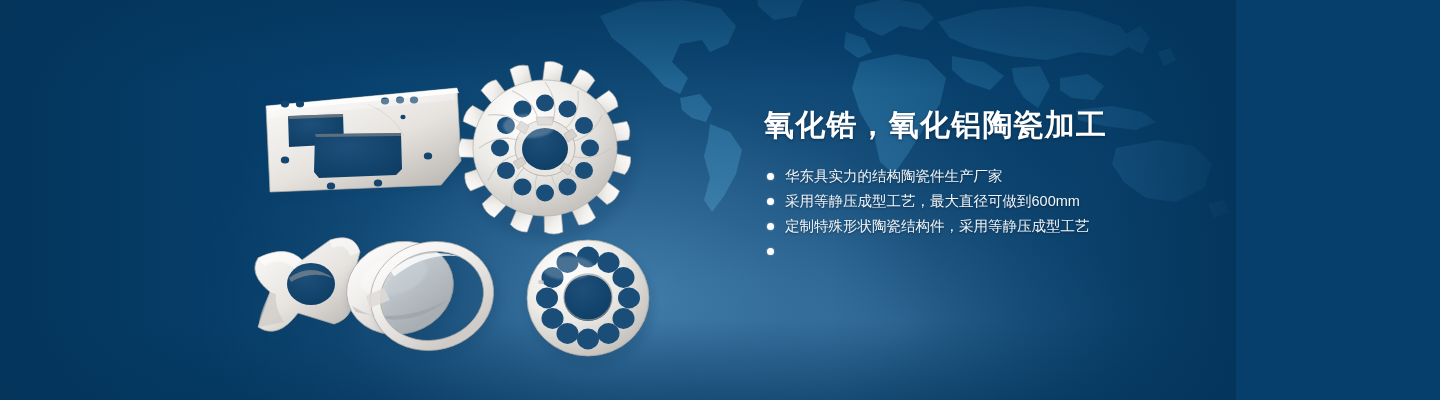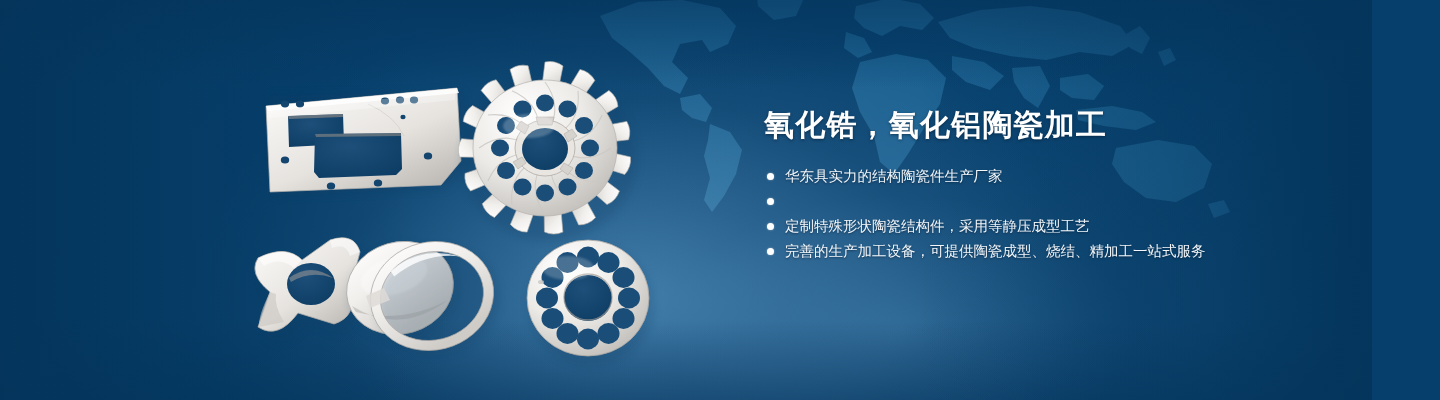--- a/index.html
+++ b/index.html
@@ -3,21 +3,21 @@
 <meta charset="utf-8">
 <style>
   html, body {
     margin: 0;
     padding: 0;
     background: #073f6c;
   }
 
   #banner {
     position: relative;
-    width: 1372px;
+    width: 1236px;
     height: 400px;
     overflow: hidden;
     font-family: "Liberation Sans", "DejaVu Sans", sans-serif;
     background: #06416e;
   }
 
   
   .bg-base {
     position: absolute;
     inset: 0;
@@ -354,25 +354,25 @@
   <div class="text-col">
     <h1 class="headline">氧化锆，氧化铝陶瓷加工</h1>
 
     <ul class="bullets">
       <li class="bullet-row">
         <span class="dot"></span>
         <span class="bullet-text">华东具实力的结构陶瓷件生产厂家</span>
       </li>
       <li class="bullet-row">
         <span class="dot"></span>
+        <span class="bullet-text">采用等静压成型工艺，最大直径可做到600mm</span>
       </li>
       <li class="bullet-row">
         <span class="dot"></span>
         <span class="bullet-text">定制特殊形状陶瓷结构件，采用等静压成型工艺</span>
       </li>
       <li class="bullet-row">
         <span class="dot"></span>
-        <span class="bullet-text">完善的生产加工设备，可提供陶瓷成型、烧结、精加工一站式服务</span>
       </li>
     </ul>
   </div>
 
 </div>
 
 </body></html>

